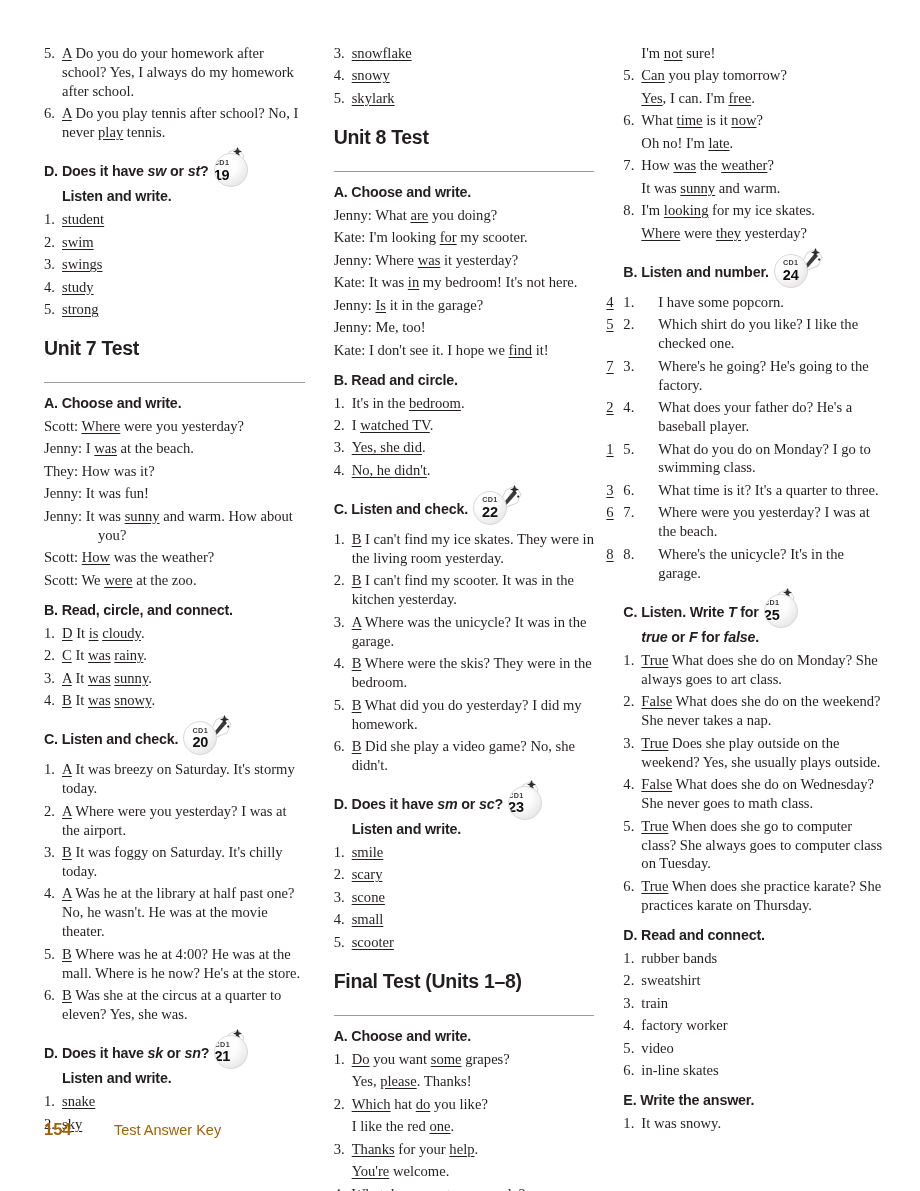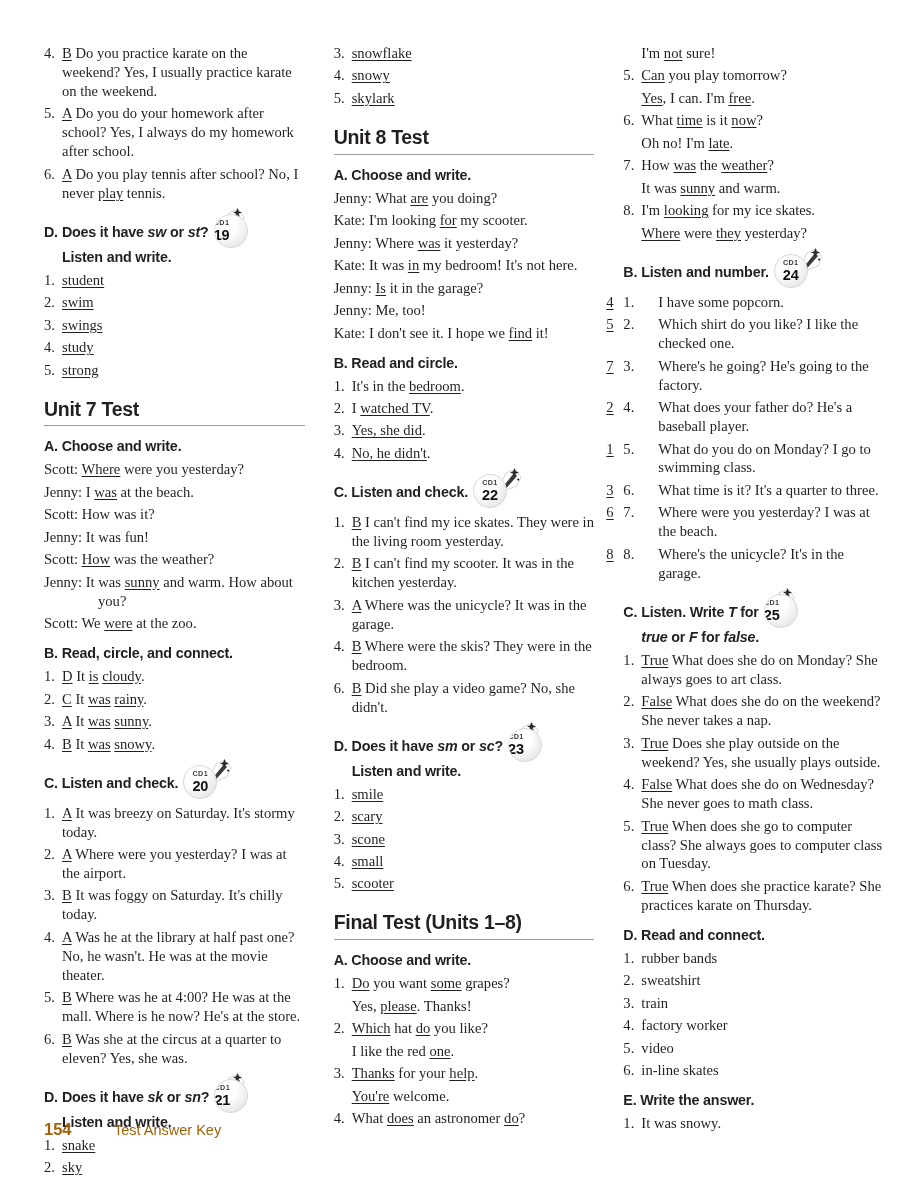--- a/index.html
+++ b/index.html
@@ -38,21 +38,21 @@
   .col:last-child { margin-right: 0; }
 
   
   .unit-title {
     font-family: "Liberation Sans", "DejaVu Sans", sans-serif;
     font-weight: bold;
     font-size: 19.5px;
     letter-spacing: -0.3px;
     color: #231f20;
     margin: 19px 0 0 0;
-    padding-bottom: 5px;
+    padding-bottom: 22px;
     border-bottom: 1.6px solid #9b9b9b;
     line-height: 1.12;
   }
 
   .sec-head {
     font-family: "Liberation Sans", "DejaVu Sans", sans-serif;
     font-weight: bold;
     font-size: 14.3px;
     letter-spacing: -0.2px;
     color: #231f20;
@@ -166,26 +166,20 @@
 </style>
 </head>
 <body>
 
 <div class="page">
   <div class="columns">
 
     <div class="col">
 
       <div class="item">
-        <span class="num">4.</span><u>B</u>
-        <span>Do you practice karate on the</span>
-        <span>weekend? Yes, I usually practice</span>
-        <span>karate on the weekend.</span>
-      </div>
-      <div class="item">
         <span class="num">5.</span><u>A</u>
         <span>Do you do your homework</span>
         <span>after school? Yes, I always do my</span>
         <span>homework after school.</span>
       </div>
       <div class="item">
         <span class="num">6.</span><u>A</u>
         Do you <span>play</span> tennis after school?
         No, I never <u>play</u> tennis.
       </div>
@@ -206,24 +200,24 @@
       <div class="item"><span class="num">2.</span><u>swim</u></div>
       <div class="item"><span class="num">3.</span><u>swings</u></div>
       <div class="item"><span class="num">4.</span><u>study</u></div>
       <div class="item"><span class="num">5.</span><u>strong</u></div>
 
       <div class="unit-title">Unit 7 Test</div>
 
       <div class="sec-head">A. Choose and write.</div>
       <div class="dlg">Scott: <u>Where</u> were you yesterday?</div>
       <div class="dlg">Jenny: I <u>was</u> at the beach.</div>
-      <div class="dlg">Scott: How was it?</div>
+      <div class="dlg">They: How was it?</div>
       <div class="dlg">Jenny: It was fun!</div>
+      <div class="dlg hang-more">Jenny: It was <u>sunny</u> and warm. How about you?</div>
       <div class="dlg">Scott: <u>How</u> was the weather?</div>
-      <div class="dlg hang-more">Jenny: It was <u>sunny</u> and warm. How about you?</div>
       <div class="dlg">Scott: We <u>were</u> at the zoo.</div>
 
       <div class="sec-head">B. Read, circle, and connect.</div>
       <div class="item"><span class="num">1.</span><u>D</u> It <u>is</u> <u>cloudy</u>.</div>
       <div class="item"><span class="num">2.</span><u>C</u> It <u>was</u> <u>rainy</u>.</div>
       <div class="item"><span class="num">3.</span><u>A</u> It <u>was</u> <u>sunny</u>.</div>
       <div class="item"><span class="num">4.</span><u>B</u> It <u>was</u> <u>snowy</u>.</div>
 
       <div class="sec-head"><span>C. Listen and check.</span><span class="cd"><span class="wand"><svg width="30" height="30" viewBox="0 0 30 30">
                 <path d="M3 27 L13 6 L22 2 L28 10 L24 19 L3 27 Z" fill="#ffffff" stroke="#c9c6c6" stroke-width="0.8"></path>
@@ -289,20 +283,21 @@
                 <circle cx="25.2" cy="12.6" r="1.1" fill="#2b2b2b"></circle>
               </svg></span><span class="disc">
               <span class="cdlabel">CD1</span>
               <span class="cdnum">22</span>
             </span></span></div>
 
       <div class="item"><span class="num">1.</span><u>B</u> <span>I can't find my ice skates. They were in the living room yesterday.</span></div>
       <div class="item"><span class="num">2.</span><u>B</u> <span>I can't find my scooter. It was in the kitchen yesterday.</span></div>
       <div class="item"><span class="num">3.</span><u>A</u> <span>Where was the unicycle? It was in the garage.</span></div>
       <div class="item"><span class="num">4.</span><u>B</u> <span>Where were the skis? They were in the bedroom.</span></div>
+      <div class="item"><span class="num">5.</span><u>B</u> <span>What did you do yesterday? I did my homework.</span></div>
       <div class="item"><span class="num">6.</span><u>B</u> <span>Did she play a video game? No, she didn't.</span></div>
 
       <div class="sec-head two-line">
         <span>D.</span><span class="lbl-gap"></span><span>Does it have </span><i>sm</i><span> or </span><i>sc</i><span>?</span><span class="cd"><span class="wand"><svg width="30" height="30" viewBox="0 0 30 30">
                 <path d="M3 27 L13 6 L22 2 L28 10 L24 19 L3 27 Z" fill="#ffffff" stroke="#c9c6c6" stroke-width="0.8"></path>
                 <path d="M5 26 L21 6 L24 9 L8 27 Z" fill="#3b3b3b"></path>
                 <path d="M21.5 1 l1.3 3.2 L26 5.5 l-3.2 1.3 L21.5 10 l-1.3-3.2 L17 5.5 l3.2-1.3 Z" fill="#2b2b2b"></path>
                 <circle cx="25.2" cy="12.6" r="1.1" fill="#2b2b2b"></circle>
               </svg></span><span class="disc">
               <span class="cdlabel">CD1</span>

